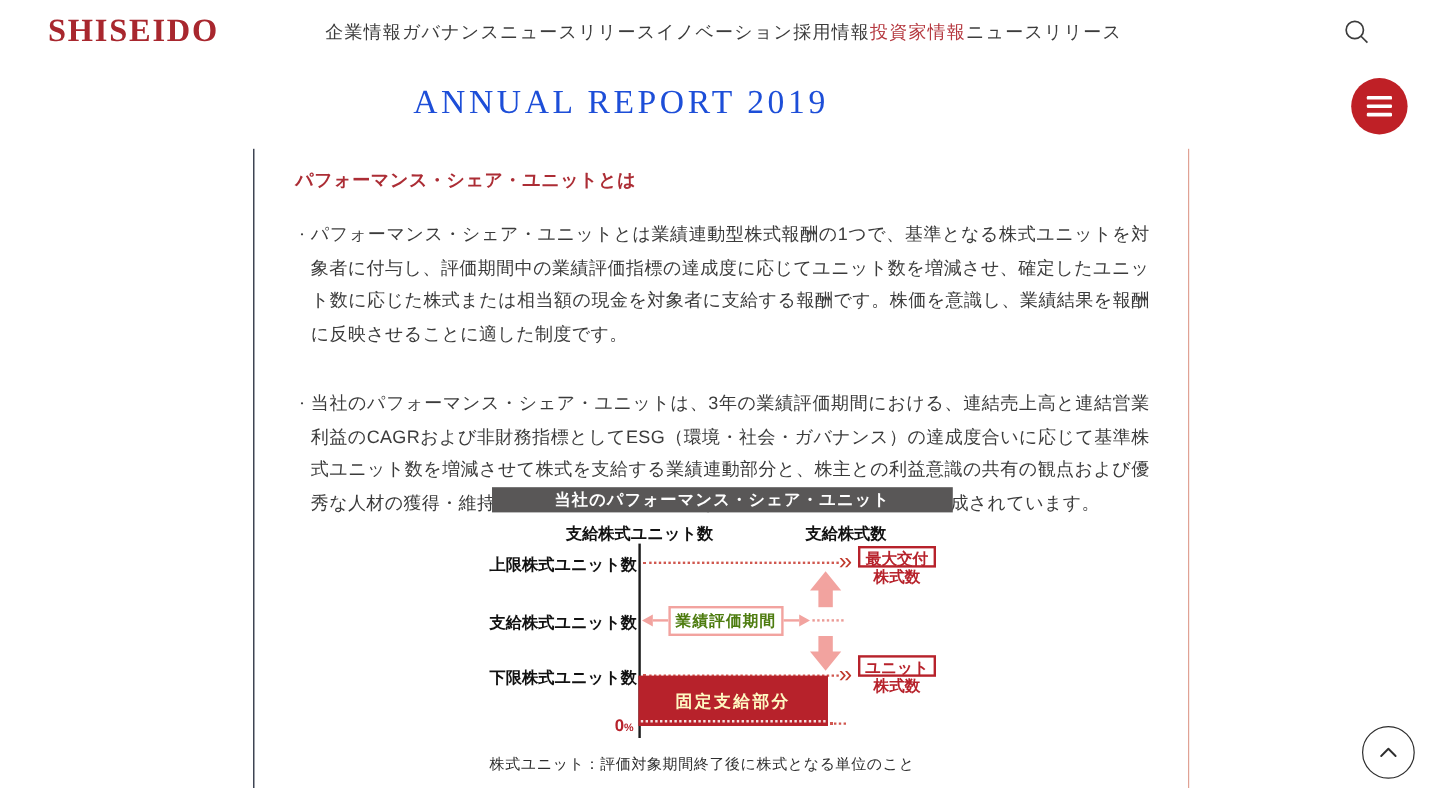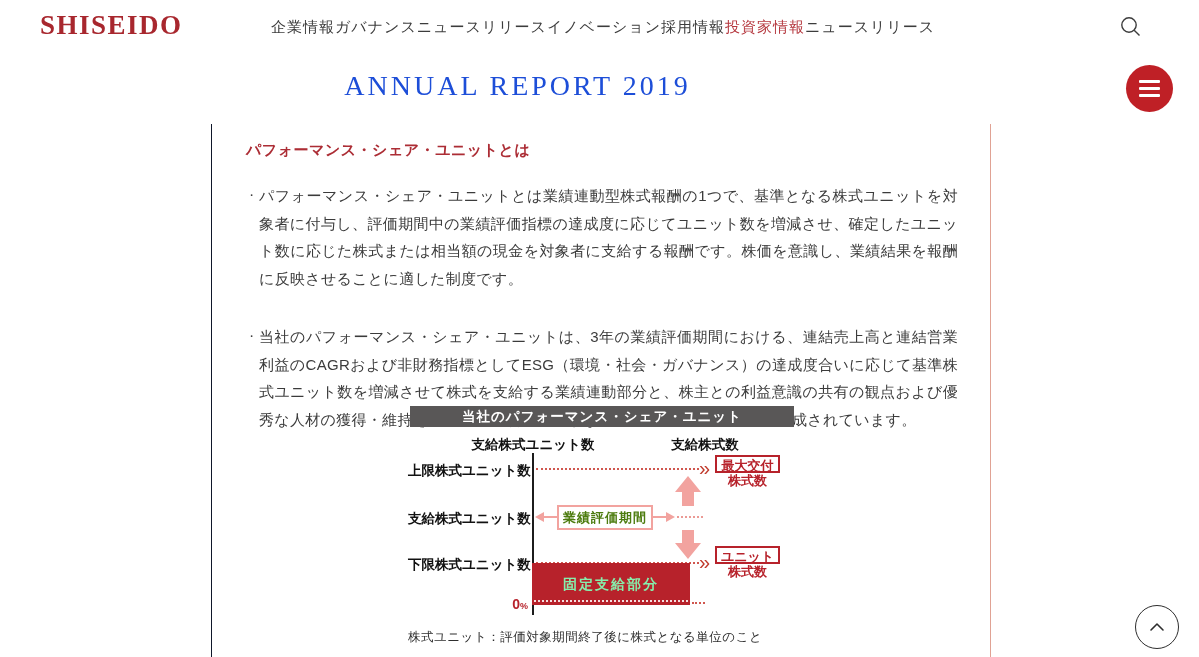--- a/index.html
+++ b/index.html
@@ -95,21 +95,21 @@
     border:2px solid #f2a39f; background:#fff;
     color:#4d7c0f; font-weight:700; font-size:13px; line-height:21px;
     text-align:center; letter-spacing:1px;
   }
   .pink { background:#f2a39f; }
   .h-line { position:absolute; height:2px; }
   .tri { position:absolute; width:0; height:0; }
   .dotted-pink { position:absolute; height:0; border-top:2px dotted #eb9a95; }
   .fixed-rect {
     position:absolute; left:124px; top:157px; width:158px; height:42px;
-    background:#b7222b; color:#86efac; font-weight:700; font-size:14px;
+    background:#b7222b; color:#fef9c3; font-weight:700; font-size:14px;
     text-align:center; line-height:42px; letter-spacing:2px;
   }
   .white-dots { position:absolute; left:126px; top:194px; width:154px; height:0; border-top:2px dotted rgba(255,255,255,.85); }
   .zero-label { position:absolute; left:92px; top:190px; width:28px; text-align:right; color:#b7222b; font-weight:700; font-size:14px; }
   .zero-label .pct { font-size:9px; }
 
   .diagram-footnote {
     position:absolute; left:408px; top:629px;
     font-size:12.5px; color:#2e2e2e; letter-spacing:.5px;
   }

